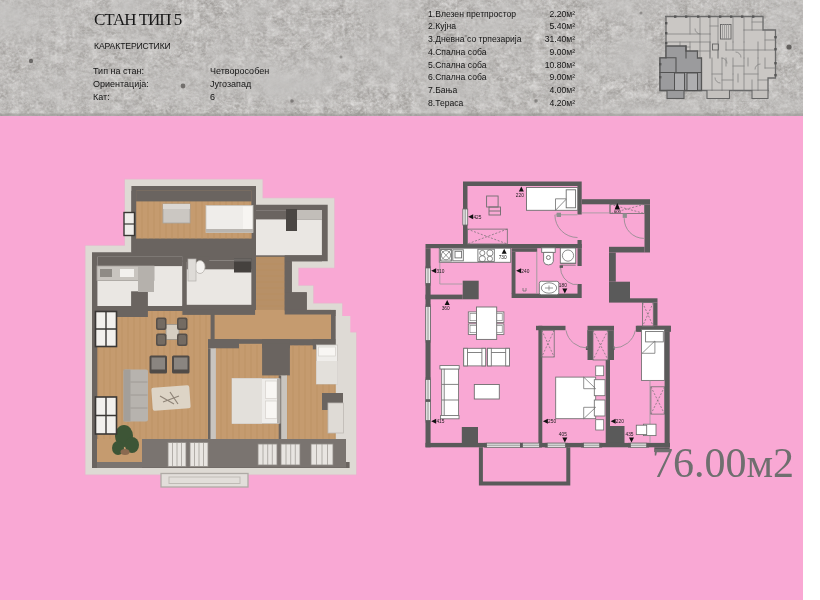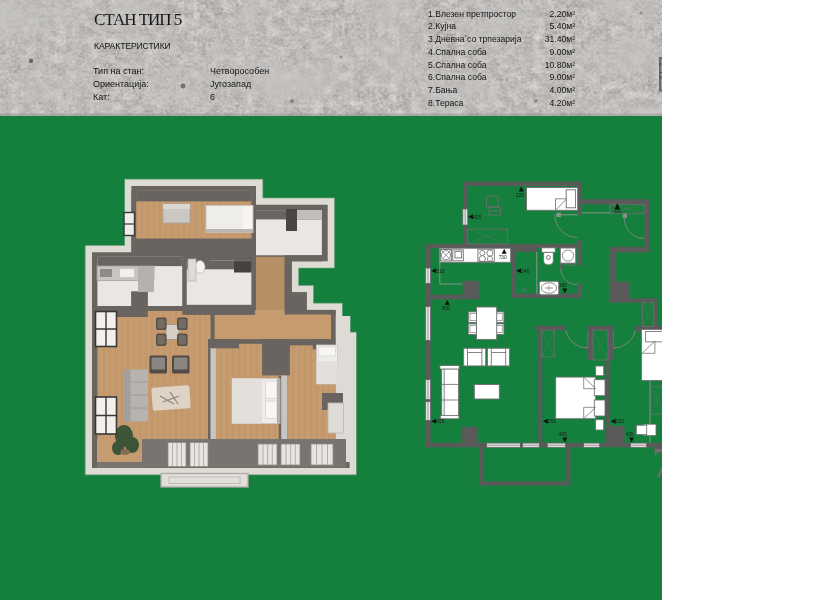--- a/index.html
+++ b/index.html
@@ -1,15 +1,15 @@
 <!DOCTYPE html>
 <html><head><meta charset="utf-8">
 <style>
 html,body{margin:0;padding:0;background:#fff;}
-#page{position:relative;width:662px;height:600px;overflow:hidden;background:#15803d;
+#page{position:relative;width:803px;height:600px;overflow:hidden;background:#f9a8d4;
  font-family:"Liberation Sans",sans-serif;}
 svg{display:block;}
 </style></head><body>
 <div id="page">
 <svg width="820" height="600" viewBox="0 0 820 600" xmlns="http://www.w3.org/2000/svg">
 <defs>
 <filter id="g1" x="0" y="0" width="100%" height="100%">
 <feTurbulence type="fractalNoise" baseFrequency="0.33 0.38" numOctaves="3" seed="11"></feTurbulence>
 <feColorMatrix type="matrix" values="0 0 0 0 0.68, 0 0 0 0 0.67, 0 0 0 0 0.66, 0.9 0.9 0.9 0 -1.0"></feColorMatrix>
 </filter>

